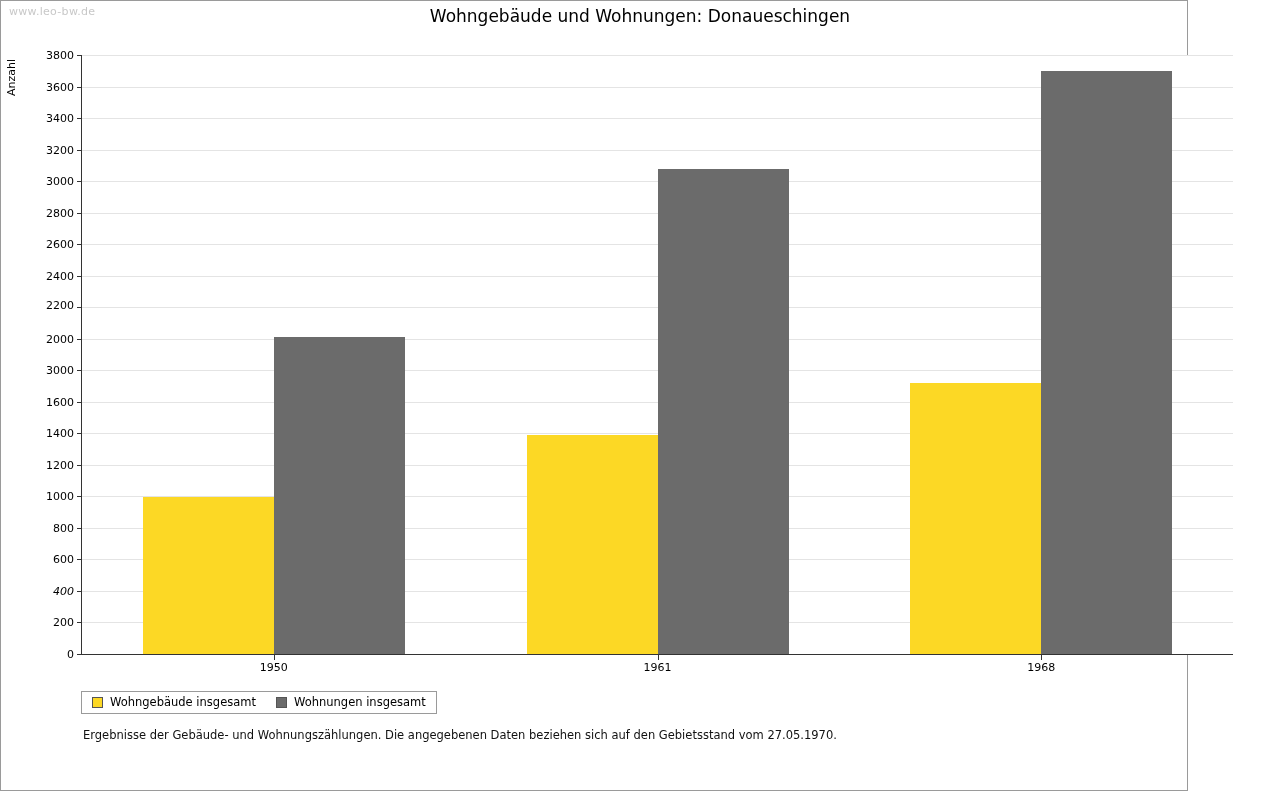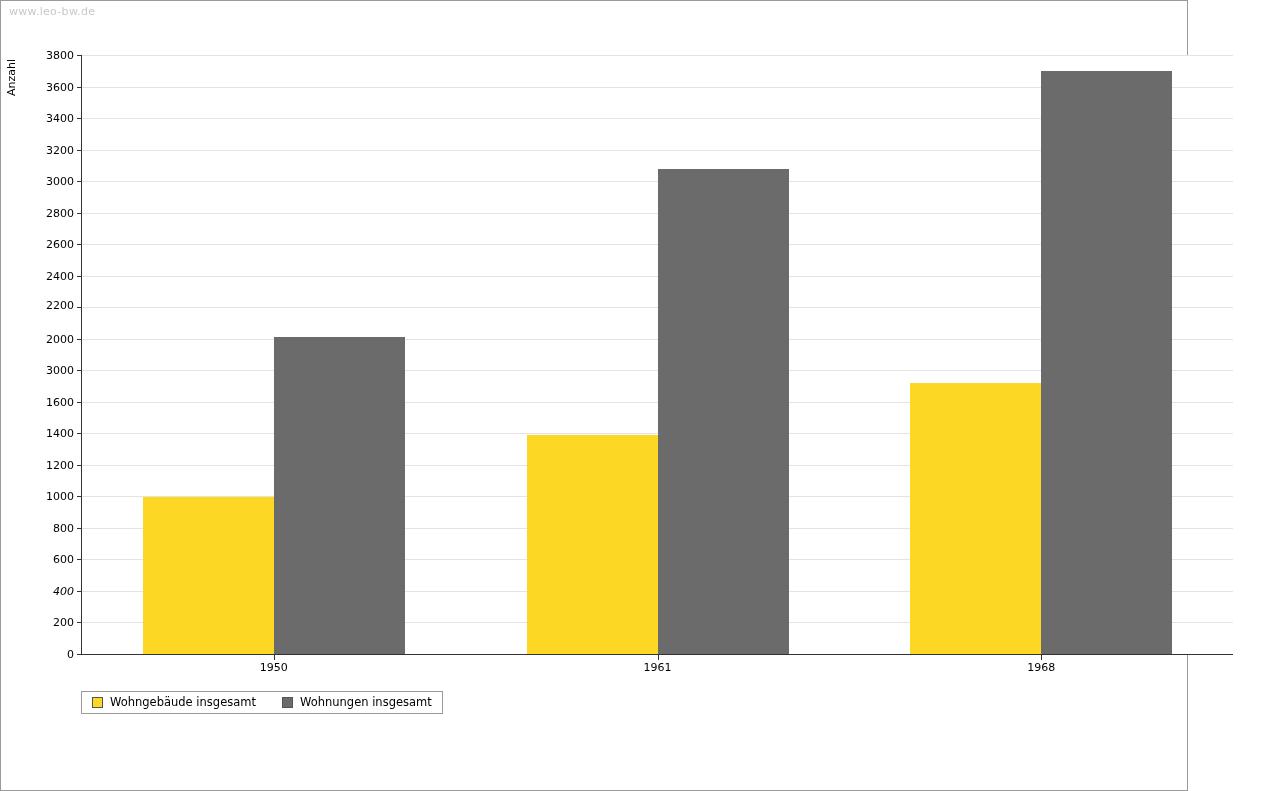--- a/index.html
+++ b/index.html
@@ -104,21 +104,21 @@
   
   #legend {
     position: absolute;
     left: 80px;
     top: 690px;
     border: 1px solid #9a9a9a;
     background: #ffffff;
     padding: 4px 10px 5px 10px;
     display: flex;
     align-items: center;
-    gap: 26px;
+    gap: 20px;
     height: 12px;
   }
   .legend-entry {
     display: flex;
     align-items: center;
     gap: 7px;
   }
   .legend-swatch {
     width: 11px;
     height: 11px;
@@ -138,20 +138,21 @@
   #note-1 { top: 727px; }
   #note-2 { top: 753px; }
 </style>
 </head>
 <body>
 
 <div id="page">
 
   <div class="watermark">www.leo-bw.de</div>
 
+  <div class="chart-title">Wohngebäude und Wohnungen: Donaueschingen</div>
 
   <div class="ylabel">Anzahl</div>
 
   <div id="plot">
     <div id="gridlines">
         <div class="gridline" style="top: 567.474px;"></div>
         <div class="gridline" style="top: 535.947px;"></div>
         <div class="gridline" style="top: 504.421px;"></div>
         <div class="gridline" style="top: 472.895px;"></div>
         <div class="gridline" style="top: 441.368px;"></div>
@@ -234,14 +235,15 @@
       <div class="legend-entry">
         <span class="legend-swatch" style="background: rgb(252, 216, 37);"></span>
         <span class="legend-text">Wohngebäude insgesamt</span>
       </div>
       <div class="legend-entry">
         <span class="legend-swatch" style="background: rgb(107, 107, 107);"></span>
         <span class="legend-text">Wohnungen insgesamt</span>
       </div>
     </div>
 
+  <div class="footnote" id="note-1">Ergebnisse der Gebäude- und Wohnungszählungen. Die angegebenen Daten beziehen sich auf den Gebietsstand vom 27.05.1970.</div>
 
 </div>
 
 </body></html>

